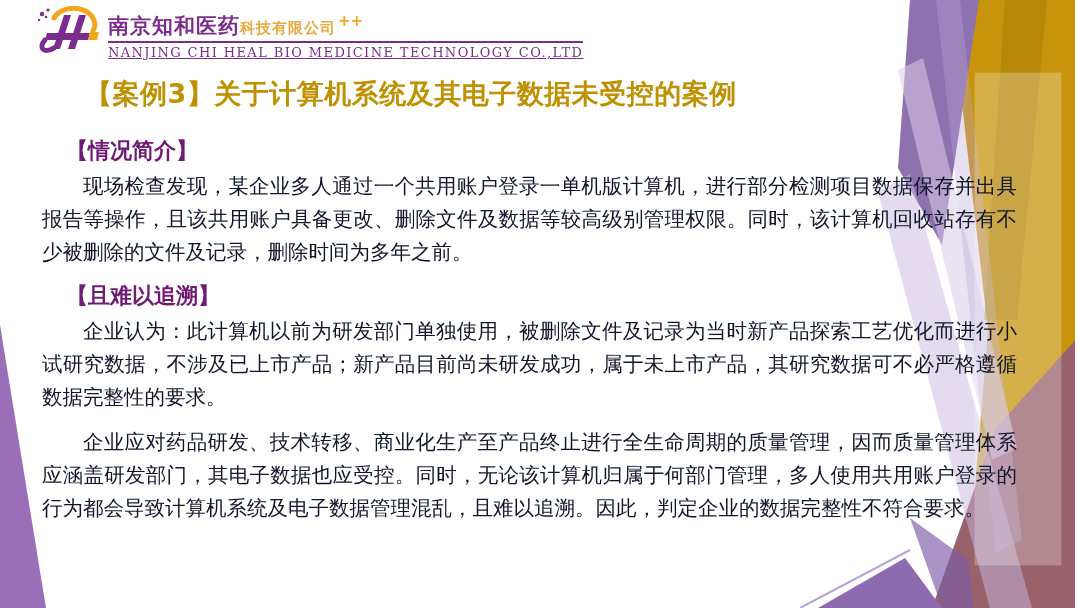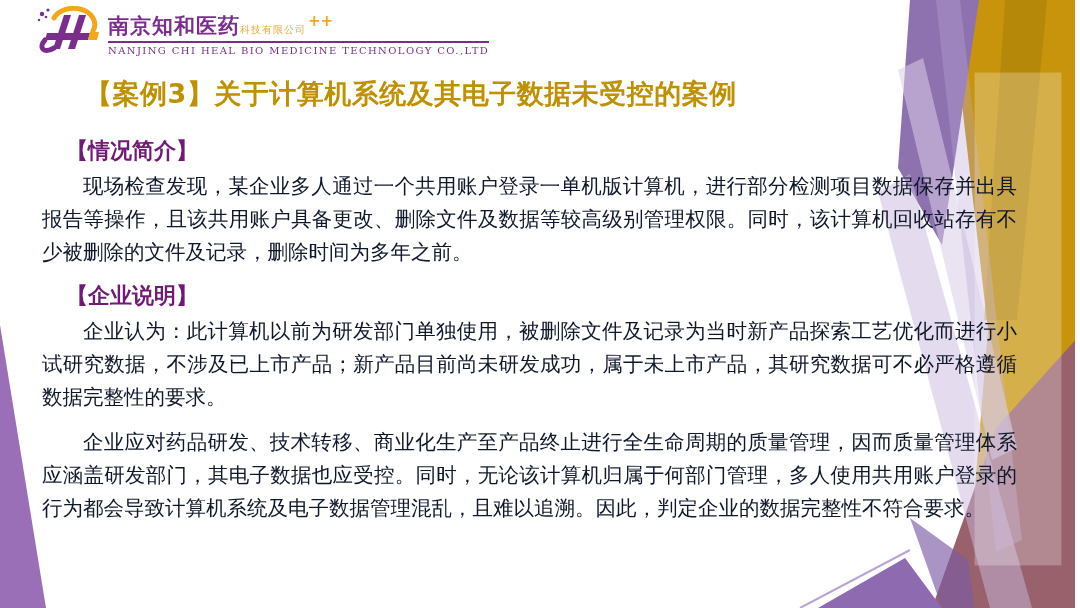--- a/index.html
+++ b/index.html
@@ -10,25 +10,25 @@
   
   .deco-right{position:absolute;top:0;right:0;width:320px;height:608px;z-index:1;}
   .deco-left{position:absolute;top:0;left:0;width:60px;height:608px;z-index:1;}
 
   
   .logo{position:absolute;top:6px;left:34px;display:flex;align-items:flex-start;z-index:3;}
   .logo-icon{width:70px;height:50px;flex:0 0 auto;}
   .logo-text{margin-left:4px;margin-top:6px;}
   .logo-line1{display:flex;align-items:baseline;white-space:nowrap;}
   .logo-cn{font-size:21px;font-weight:bold;color:#7B2D8E;letter-spacing:1px;}
-  .logo-suffix{font-size:10px;font-weight:normal;color:#E9A93D;letter-spacing:1px;text-align:right;}
+  .logo-suffix{font-size:15px;font-weight:bold;color:#E9A93D;letter-spacing:1px;text-align:right;}
   .logo-plus{font-size:15px;font-weight:bold;color:#F2A71B;position:relative;top:-7px;margin-left:2px;}
   .logo-en{margin-top:1px;border-top:2px solid #7B2D8E;padding-top:2px;
            font-family:"DejaVu Serif","Liberation Serif",serif;
-           font-size:10px;color:#7B2D8E;letter-spacing:1.4px;white-space:nowrap;}
+           font-size:13px;color:#7B2D8E;letter-spacing:1.4px;white-space:nowrap;text-decoration:underline;}
 
   
   .title{position:absolute;top:76px;left:65px;z-index:2;
          font-size:27px;font-weight:bold;color:#BF9000;letter-spacing:0.5px;margin-left:20px;}
   .content{position:absolute;top:136px;left:42px;width:975px;z-index:2;}
   .sec-heading{margin:0 0 4px 24px;font-size:22px;font-weight:bold;color:#701a75;line-height:30px;}
   .sec-body{margin:4px 0 12px 0;font-size:20.5px;line-height:33px;color:#0f172a;
             text-indent:2em;text-align:justify;}
 </style>
 </head>
@@ -86,20 +86,20 @@
     </div>
   </div>
 
   <div class="title">【案例3】关于计算机系统及其电子数据未受控的案例</div>
 
   <div class="content">
 
     <div class="sec-heading">【情况简介】</div>
     <p class="sec-body">现场检查发现，某企业多人通过一个共用账户登录一单机版计算机，进行部分检测项目数据保存并出具报告等操作，且该共用账户具备更改、删除文件及数据等较高级别管理权限。同时，该计算机回收站存有不少被删除的文件及记录，删除时间为多年之前。</p>
 
-    <div class="sec-heading">【企业说明】</div>
+    <div class="sec-heading">【且难以追溯】</div>
     <p class="sec-body">企业认为：此计算机以前为研发部门单独使用，被删除文件及记录为当时新产品探索工艺优化而进行小试研究数据，不涉及已上市产品；新产品目前尚未研发成功，属于未上市产品，其研究数据可不必严格遵循数据完整性的要求。</p>
 
     <p class="sec-body">企业应对药品研发、技术转移、商业化生产至产品终止进行全生命周期的质量管理，因而质量管理体系应涵盖研发部门，其电子数据也应受控。同时，无论该计算机归属于何部门管理，多人使用共用账户登录的行为都会导致计算机系统及电子数据管理混乱，且难以追溯。因此，判定企业的数据完整性不符合要求。</p>
 
   </div>
 
 </div>
 
 </body></html>

